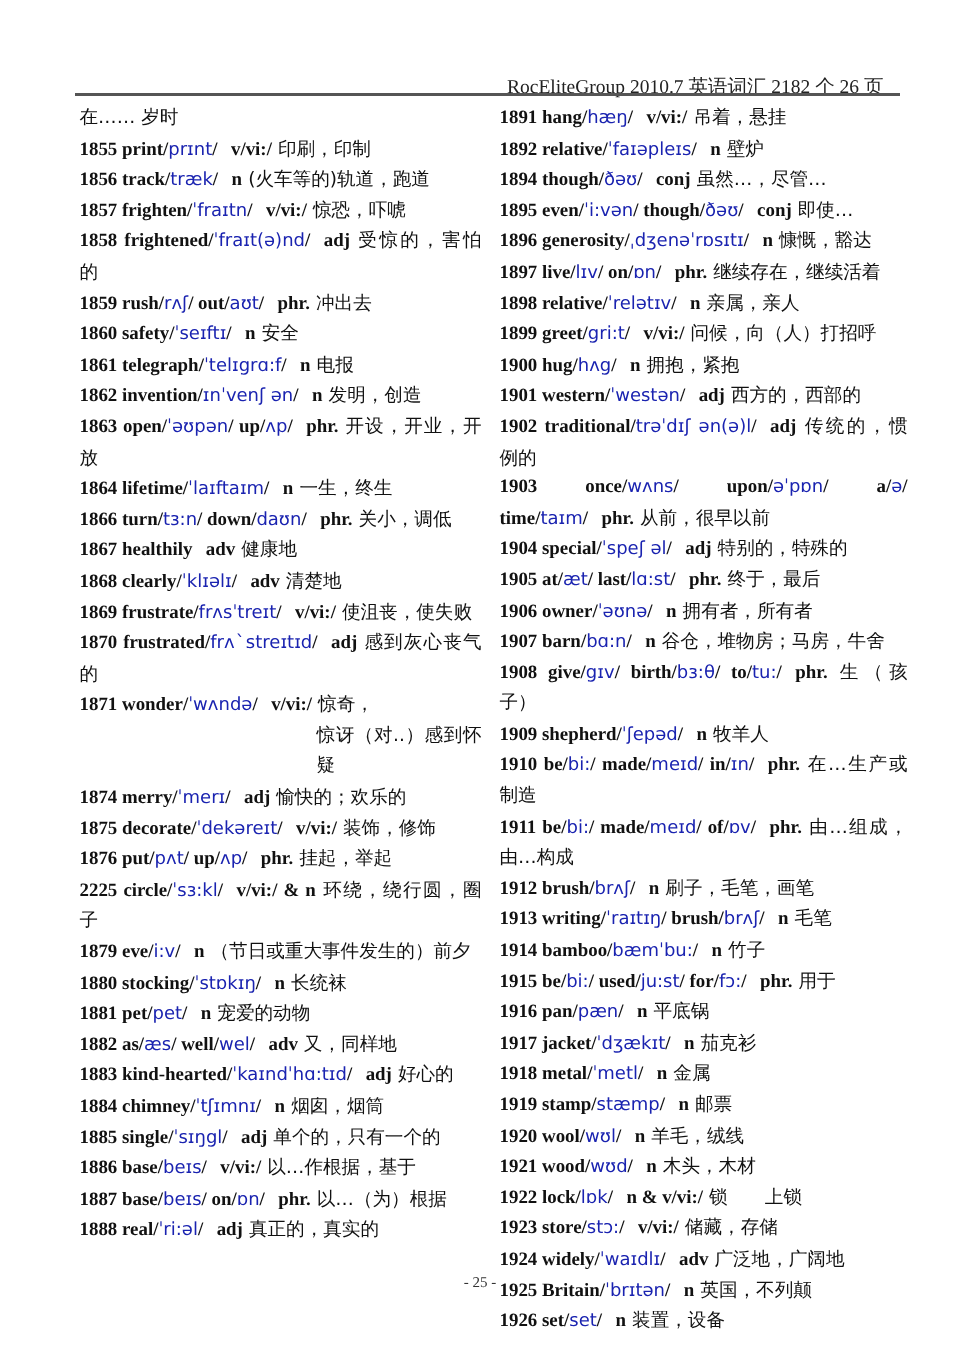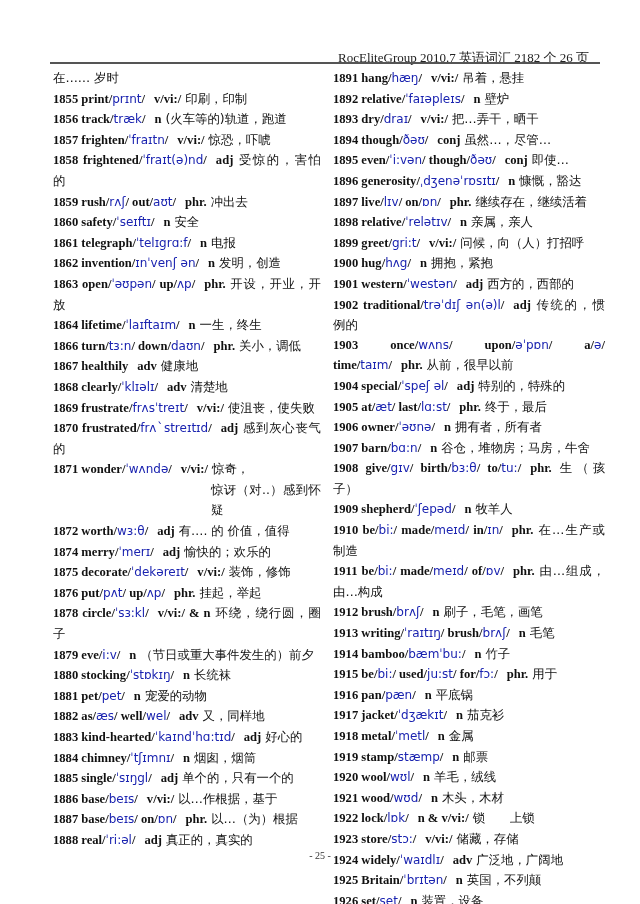--- a/index.html
+++ b/index.html
@@ -35,40 +35,38 @@
     <div class="entry"><span class="num">1862 </span><span class="word">invention</span>/<span class="ipa">ɪnˈvenʃ ən</span>/<span class="pos">n</span><span class="meaning">发明，创造</span></div>
     <div class="entry"><span class="num">1863 </span><span class="word">open</span>/<span class="ipa">ˈəʊpən</span>/ <span class="word">up</span>/<span class="ipa">ʌp</span>/<span class="pos">phr.</span><span class="meaning">开设，开业，开放</span></div>
     <div class="entry"><span class="num">1864 </span><span class="word">lifetime</span>/<span class="ipa">ˈlaɪftaɪm</span>/<span class="pos">n</span><span class="meaning">一生，终生</span></div>
     <div class="entry"><span class="num">1866 </span><span class="word">turn</span>/<span class="ipa">tɜ:n</span>/ <span class="word">down</span>/<span class="ipa">daʊn</span>/<span class="pos">phr.</span><span class="meaning">关小，调低</span></div>
     <div class="entry"><span class="num">1867 </span><span class="word">healthily</span><span class="pos">adv</span><span class="meaning">健康地</span></div>
     <div class="entry"><span class="num">1868 </span><span class="word">clearly</span>/<span class="ipa">ˈklɪəlɪ</span>/<span class="pos">adv</span><span class="meaning">清楚地</span></div>
     <div class="entry"><span class="num">1869 </span><span class="word">frustrate</span>/<span class="ipa">frʌsˈtreɪt</span>/<span class="pos">v/vi:/</span><span class="meaning">使沮丧，使失败</span></div>
     <div class="entry"><span class="num">1870 </span><span class="word">frustrated</span>/<span class="ipa">frʌˋstreɪtɪd</span>/<span class="pos">adj</span><span class="meaning">感到灰心丧气的</span></div>
     <div class="entry"><span class="num">1871 </span><span class="word">wonder</span>/<span class="ipa">ˈwʌndə</span>/<span class="pos">v/vi:/</span><span class="meaning">惊奇，</span></div>
     <div class="entry cont"><span class="meaning">惊讶（对..）感到怀疑</span></div>
-    <div class="entry"><span class="num">1872 </span><span class="word">worth</span>/<span class="ipa">wɜ:θ</span>/<span class="pos">adj</span><span class="meaning">有…. 的 价值，值得</span></div>
     <div class="entry"><span class="num">1874 </span><span class="word">merry</span>/<span class="ipa">ˈmerɪ</span>/<span class="pos">adj</span><span class="meaning">愉快的；欢乐的</span></div>
     <div class="entry"><span class="num">1875 </span><span class="word">decorate</span>/<span class="ipa">ˈdekəreɪt</span>/<span class="pos">v/vi:/</span><span class="meaning">装饰，修饰</span></div>
     <div class="entry"><span class="num">1876 </span><span class="word">put</span>/<span class="ipa">pʌt</span>/ <span class="word">up</span>/<span class="ipa">ʌp</span>/<span class="pos">phr.</span><span class="meaning">挂起，举起</span></div>
-    <div class="entry"><span class="num">1878 </span><span class="word">circle</span>/<span class="ipa">ˈsɜ:kl</span>/<span class="pos">v/vi:/ &amp; n</span><span class="meaning">环绕，绕行圆，圈子</span></div>
+    <div class="entry"><span class="num">2225 </span><span class="word">circle</span>/<span class="ipa">ˈsɜ:kl</span>/<span class="pos">v/vi:/ &amp; n</span><span class="meaning">环绕，绕行圆，圈子</span></div>
     <div class="entry"><span class="num">1879 </span><span class="word">eve</span>/<span class="ipa">i:v</span>/<span class="pos">n</span><span class="meaning">（节日或重大事件发生的）前夕</span></div>
     <div class="entry"><span class="num">1880 </span><span class="word">stocking</span>/<span class="ipa">ˈstɒkɪŋ</span>/<span class="pos">n</span><span class="meaning">长统袜</span></div>
     <div class="entry"><span class="num">1881 </span><span class="word">pet</span>/<span class="ipa">pet</span>/<span class="pos">n</span><span class="meaning">宠爱的动物</span></div>
     <div class="entry"><span class="num">1882 </span><span class="word">as</span>/<span class="ipa">æs</span>/ <span class="word">well</span>/<span class="ipa">wel</span>/<span class="pos">adv</span><span class="meaning">又，同样地</span></div>
     <div class="entry"><span class="num">1883 </span><span class="word">kind-hearted</span>/<span class="ipa">ˈkaɪndˈhɑ:tɪd</span>/<span class="pos">adj</span><span class="meaning">好心的</span></div>
     <div class="entry"><span class="num">1884 </span><span class="word">chimney</span>/<span class="ipa">ˈtʃɪmnɪ</span>/<span class="pos">n</span><span class="meaning">烟囱，烟筒</span></div>
     <div class="entry"><span class="num">1885 </span><span class="word">single</span>/<span class="ipa">ˈsɪŋgl</span>/<span class="pos">adj</span><span class="meaning">单个的，只有一个的</span></div>
     <div class="entry"><span class="num">1886 </span><span class="word">base</span>/<span class="ipa">beɪs</span>/<span class="pos">v/vi:/</span><span class="meaning">以…作根据，基于</span></div>
     <div class="entry"><span class="num">1887 </span><span class="word">base</span>/<span class="ipa">beɪs</span>/ <span class="word">on</span>/<span class="ipa">ɒn</span>/<span class="pos">phr.</span><span class="meaning">以…（为）根据</span></div>
     <div class="entry"><span class="num">1888 </span><span class="word">real</span>/<span class="ipa">ˈri:əl</span>/<span class="pos">adj</span><span class="meaning">真正的，真实的</span></div>
   </div>
 <div class="col right">
     <div class="entry"><span class="num">1891 </span><span class="word">hang</span>/<span class="ipa">hæŋ</span>/<span class="pos">v/vi:/</span><span class="meaning">吊着，悬挂</span></div>
     <div class="entry"><span class="num">1892 </span><span class="word">relative</span>/<span class="ipa">ˈfaɪəpleɪs</span>/<span class="pos">n</span><span class="meaning">壁炉</span></div>
-    <div class="entry"><span class="num">1893 </span><span class="word">dry</span>/<span class="ipa">draɪ</span>/<span class="pos">v/vi:/</span><span class="meaning">把…弄干，晒干</span></div>
     <div class="entry"><span class="num">1894 </span><span class="word">though</span>/<span class="ipa">ðəʊ</span>/<span class="pos">conj</span><span class="meaning">虽然…，尽管…</span></div>
     <div class="entry"><span class="num">1895 </span><span class="word">even</span>/<span class="ipa">ˈi:vən</span>/ <span class="word">though</span>/<span class="ipa">ðəʊ</span>/<span class="pos">conj</span><span class="meaning">即使…</span></div>
     <div class="entry"><span class="num">1896 </span><span class="word">generosity</span>/<span class="ipa">ˌdʒenəˈrɒsɪtɪ</span>/<span class="pos">n</span><span class="meaning">慷慨，豁达</span></div>
     <div class="entry"><span class="num">1897 </span><span class="word">live</span>/<span class="ipa">lɪv</span>/ <span class="word">on</span>/<span class="ipa">ɒn</span>/<span class="pos">phr.</span><span class="meaning">继续存在，继续活着</span></div>
     <div class="entry"><span class="num">1898 </span><span class="word">relative</span>/<span class="ipa">ˈrelətɪv</span>/<span class="pos">n</span><span class="meaning">亲属，亲人</span></div>
     <div class="entry"><span class="num">1899 </span><span class="word">greet</span>/<span class="ipa">gri:t</span>/<span class="pos">v/vi:/</span><span class="meaning">问候，向（人）打招呼</span></div>
     <div class="entry"><span class="num">1900 </span><span class="word">hug</span>/<span class="ipa">hʌg</span>/<span class="pos">n</span><span class="meaning">拥抱，紧抱</span></div>
     <div class="entry"><span class="num">1901 </span><span class="word">western</span>/<span class="ipa">ˈwestən</span>/<span class="pos">adj</span><span class="meaning">西方的，西部的</span></div>
     <div class="entry"><span class="num">1902 </span><span class="word">traditional</span>/<span class="ipa">trəˈdɪʃ ən(ə)l</span>/<span class="pos">adj</span><span class="meaning">传统的，惯例的</span></div>
     <div class="entry"><span class="num">1903 </span><span class="word">once</span>/<span class="ipa">wʌns</span>/ <span class="word">upon</span>/<span class="ipa">əˈpɒn</span>/ <span class="word">a</span>/<span class="ipa">ə</span>/ <span class="word">time</span>/<span class="ipa">taɪm</span>/<span class="pos">phr.</span><span class="meaning">从前，很早以前</span></div>

